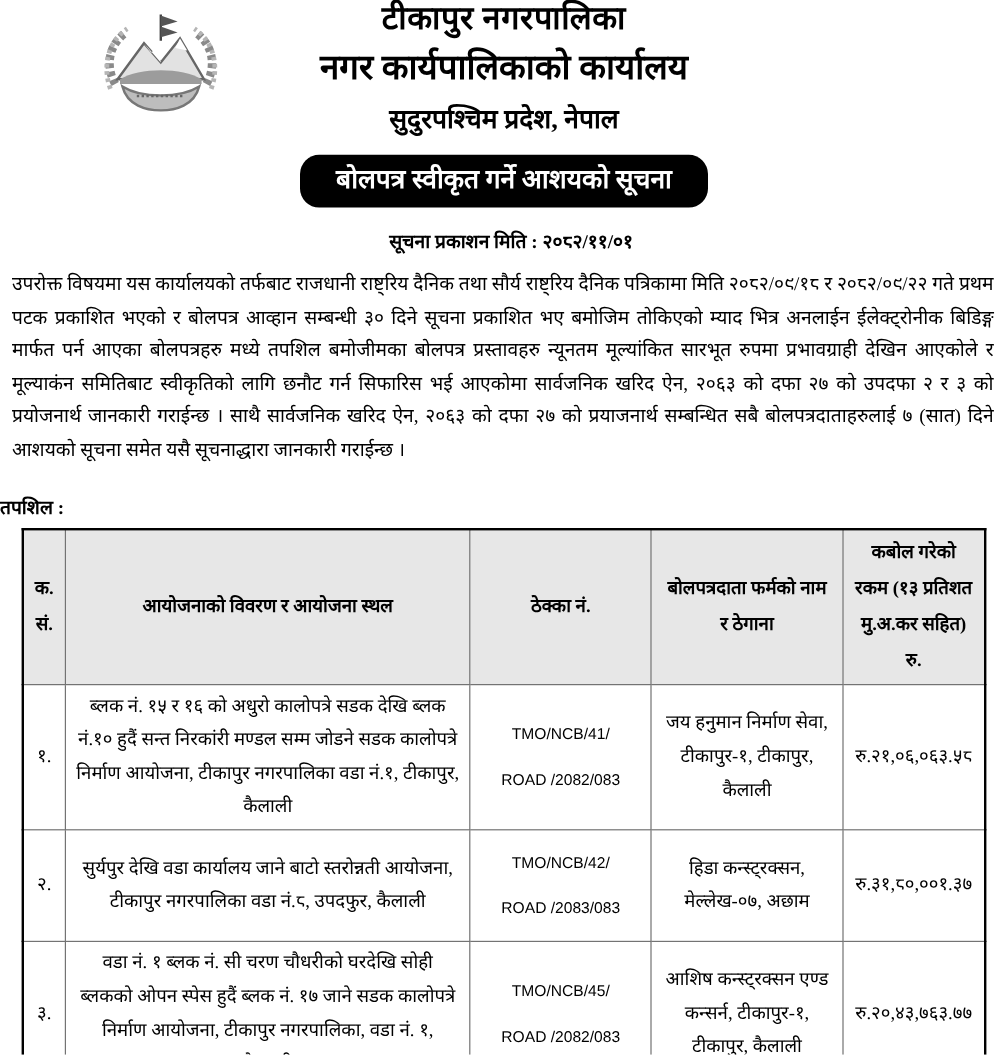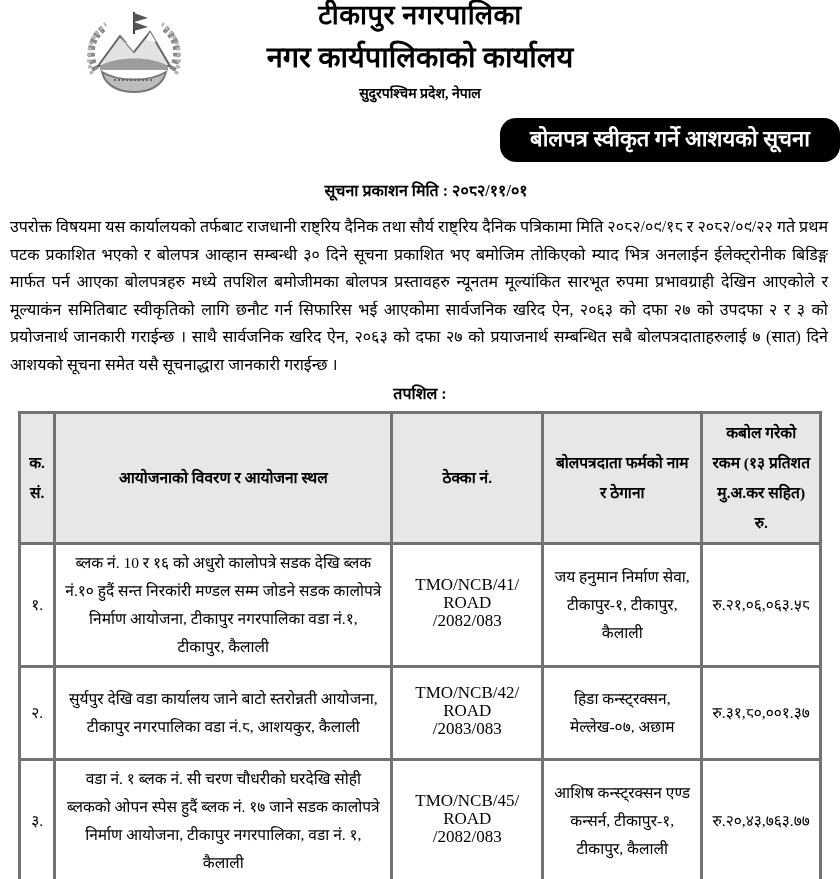--- a/index.html
+++ b/index.html
@@ -7,48 +7,48 @@
     width:840px;height:879px;overflow:hidden;background:#fff;color:#000;
     font-family:"Liberation Serif","DejaVu Serif",serif;
     position:relative;box-sizing:border-box;padding-top:2px;
   }
   
   .letterhead{position:relative;text-align:center;}
   .logo{position:absolute;left:76px;top:6px;width:116px;height:88px;}
   .lh1{font-size:27px;font-weight:bold;line-height:26px;margin:0;letter-spacing:0.5px;}
   .lh2{font-size:29px;font-weight:bold;line-height:34px;margin:12px 0 0;}
   .lh3{font-size:18px;font-weight:bold;margin:10px 0 0;}
-  .lh4{font-size:14px;font-weight:bold;margin:9px 0 16px;}
+  .lh4{font-size:22px;font-weight:bold;margin:9px 0 16px;}
   
-  .pill-wrap{text-align:right;margin-top:15px;}
+  .pill-wrap{text-align:center;margin-top:15px;}
   .pill{
     display:inline-block;background:#000;color:#fff;font-weight:bold;
     font-size:22px;padding:9px 30px 11px;border-radius:16px;line-height:24px;
   }
   .pub-date{text-align:center;font-weight:bold;font-size:16px;margin-top:17px;margin-left:12px;}
   
   .body-para{
     margin:12px 12px 0 10px;text-align:justify;font-size:16px;line-height:27.5px;
   }
-  .tapasil{text-align:center;font-weight:bold;font-size:16px;margin:4px 0 7px;}
+  .tapasil{text-align:left;font-weight:bold;font-size:16px;margin:22px 0 7px;}
   
   table.notice{
     width:804px;margin:0 auto;border-collapse:collapse;table-layout:fixed;
     border:2px solid #000;font-size:15.5px;
   }
   table.notice th,table.notice td{
-    border:3px solid #737373;text-align:center;vertical-align:middle;
+    border:1px solid #737373;text-align:center;vertical-align:middle;
     padding:4px 8px;line-height:28px;box-sizing:border-box;word-wrap:break-word;
   }
   table.notice th{background:#e7e7e7;font-weight:bold;line-height:30px;}
   tr.hdr{height:90px;}
   tr.r1{height:115px;}
   tr.r2{height:93px;}
   tr.r3{height:118px;}
-  .contract{font-family:Liberation Serif, serif;font-size:17px;line-height:18px;display:inline-block;max-width:120px;}
+  .contract{font-family:Liberation Sans, sans-serif;font-size:13px;line-height:38px;display:inline-block;max-width:120px;}
 </style>
 </head>
 <body>
 
 <div class="page">
 
   <div class="letterhead">
     <svg class="logo" viewBox="0 0 116 88" xmlns="http://www.w3.org/2000/svg">
 
       <path d="M20,62 C12,48 14,30 28,20" fill="none" stroke="#8a8a8a" stroke-width="7" stroke-dasharray="4 3"></path>
@@ -95,28 +95,28 @@
     <tbody>
         <tr class="hdr">
       <th>क. सं.</th>
       <th>आयोजनाको विवरण र आयोजना स्थल</th>
       <th>ठेक्का नं.</th>
       <th>बोलपत्रदाता फर्मको नाम र ठेगाना</th>
       <th>कबोल गरेको रकम (१३ प्रतिशत मु.अ.कर सहित) रु.</th>
     </tr>
     <tr class="r1">
       <td>१.</td>
-      <td>ब्लक नं. 10 र १६ को अधुरो कालोपत्रे सडक देखि ब्लक नं.१० हुदैं सन्त निरकांरी मण्डल सम्म जोडने सडक कालोपत्रे निर्माण आयोजना, टीकापुर नगरपालिका वडा नं.१, टीकापुर, कैलाली</td>
+      <td>ब्लक नं. १५ र १६ को अधुरो कालोपत्रे सडक देखि ब्लक नं.१० हुदैं सन्त निरकांरी मण्डल सम्म जोडने सडक कालोपत्रे निर्माण आयोजना, टीकापुर नगरपालिका वडा नं.१, टीकापुर, कैलाली</td>
       <td><span class="contract">TMO/NCB/41/ ROAD /2082/083</span></td>
       <td>जय हनुमान निर्माण सेवा, टीकापुर-१, टीकापुर, कैलाली</td>
       <td>रु.२१,०६,०६३.५८</td>
     </tr>
     <tr class="r2">
       <td>२.</td>
-      <td>सुर्यपुर देखि वडा कार्यालय जाने बाटो स्तरोन्नती आयोजना, टीकापुर नगरपालिका वडा नं.८, आशयकुर, कैलाली</td>
+      <td>सुर्यपुर देखि वडा कार्यालय जाने बाटो स्तरोन्नती आयोजना, टीकापुर नगरपालिका वडा नं.८, उपदफुर, कैलाली</td>
       <td><span class="contract">TMO/NCB/42/ ROAD /2083/083</span></td>
       <td>हिडा कन्स्ट्रक्सन, मेल्लेख-०७, अछाम</td>
       <td>रु.३१,८०,००१.३७</td>
     </tr>
     <tr class="r3">
       <td>३.</td>
       <td>वडा नं. १ ब्लक नं. सी चरण चौधरीको घरदेखि सोही ब्लकको ओपन स्पेस हुदैं ब्लक नं. १७ जाने सडक कालोपत्रे निर्माण आयोजना, टीकापुर नगरपालिका, वडा नं. १, कैलाली</td>
       <td><span class="contract">TMO/NCB/45/ ROAD /2082/083</span></td>
       <td>आशिष कन्स्ट्रक्सन एण्ड कन्सर्न, टीकापुर-१, टीकापुर, कैलाली</td>
       <td>रु.२०,४३,७६३.७७</td>

